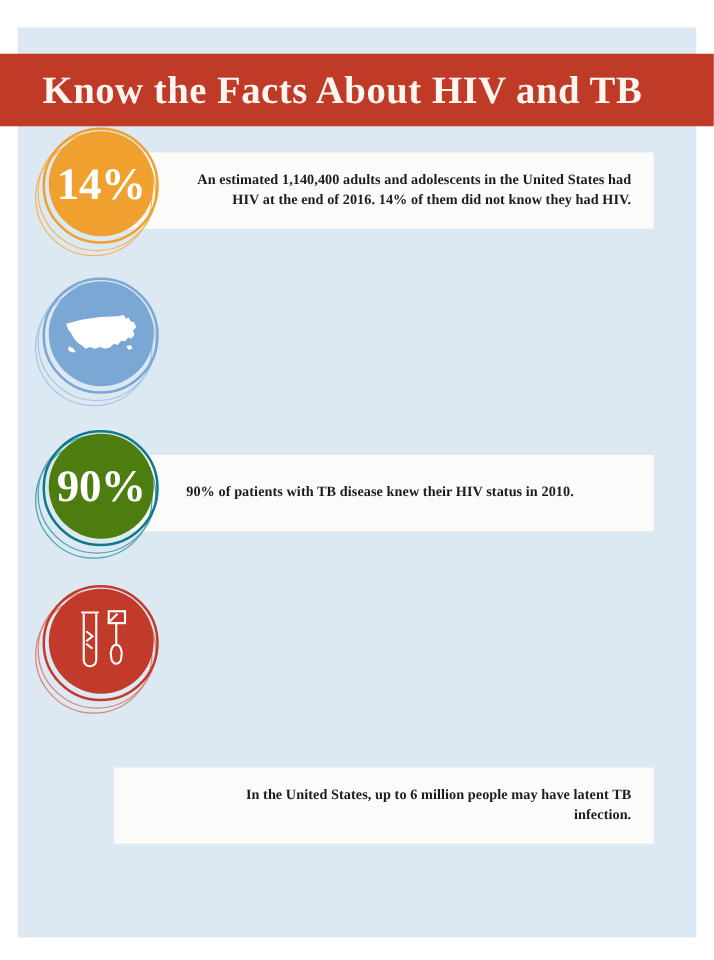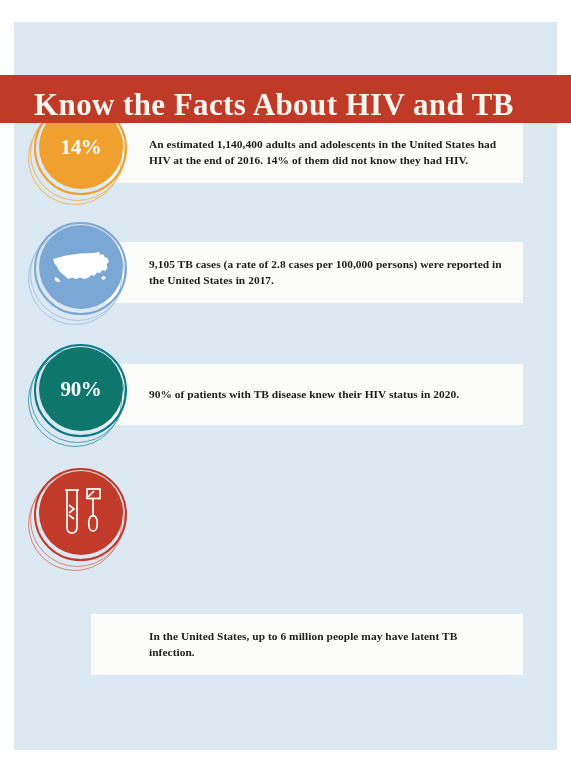--- a/index.html
+++ b/index.html
@@ -24,26 +24,25 @@
     height: 728px;
     background: #dce8f2;
   }
 
   
   #banner {
     position: absolute;
     left: 0;
     top: 43px;
     width: 571px;
-    height: 48px;
+    height: 58px;
     background: #bf3a27;
     display: flex;
-    align-items: flex-end;
+    align-items: center;
     z-index: 5;
-    margin-top: 32px;
   }
   #banner-title {
     color: #fdf5f0;
     font-family: "Liberation Serif", serif;
     font-weight: bold;
     font-size: 31px;
     letter-spacing: 0.4px;
     padding-left: 34px;
     white-space: nowrap;
   }
@@ -66,20 +65,21 @@
     position: absolute;
     left: 91px;
     top: 26px;
     width: 432px;
     height: 61px;
     background: #fbfbfa;
     display: flex;
     align-items: center;
     box-sizing: border-box;
     padding: 0 18px 0 58px;
+    text-align: right;
   }
   .fact-text {
     font-family: "Liberation Serif", serif;
     font-weight: bold;
     font-size: 11.4px;
     line-height: 15.5px;
     color: #1c1c1c;
     letter-spacing: 0.05px;
   }
 
@@ -121,21 +121,21 @@
     border-radius: 50%;
     display: flex;
     flex-direction: column;
     align-items: center;
     justify-content: center;
   }
   .disc-big {
     color: #ffffff;
     font-family: "Liberation Serif", serif;
     font-weight: bold;
-    font-size: 21px;
+    font-size: 36px;
     line-height: 1;
     letter-spacing: -0.3px;
   }
   .disc-sub {
     color: #ffffff;
     font-family: "Liberation Serif", serif;
     font-weight: bold;
     font-size: 9.5px;
     line-height: 1;
     letter-spacing: 0.6px;
@@ -164,48 +164,45 @@
     <div class="ring ring-c" style="border-color:#f3b65c;"></div>
     <div class="ring ring-b" style="border-color:#f3b65c;"></div>
     <div class="ring ring-a" style="border-color:#f0a02e;"></div>
     <div class="disc" style="background:#f0a02e;">
       <span class="disc-big">14%</span>
     </div>
   </div>
 </div>
 
 <div class="fact-row" data-row="1">
-  <div class="fact-panel">
-    <span class="fact-text">9,105 TB cases (a rate of 2.8 cases per 100,000 persons) were reported in the United States in 2017.</span>
-  </div>
   <div class="medallion">
     <div class="ring ring-c" style="border-color:#a9c6e2;"></div>
     <div class="ring ring-b" style="border-color:#a9c6e2;"></div>
     <div class="ring ring-a" style="border-color:#7ba7d4;"></div>
     <div class="disc" style="background:#7ba7d4;">
       <span class="disc-icon">
         <svg width="60" height="38" viewBox="0 0 120 72" aria-hidden="true">
           <path fill="#ffffff" d="M4 20 L30 13 L58 9 L86 8 L96 6 L99 12 L104 10 L107 16 L113 18 L116 26 L111 30 L113 38 L108 44 L103 42 L98 48 L92 47 L86 54 L80 52 L74 58 L66 60 L58 57 L50 60 L42 57 L35 60 L28 54 L22 50 L16 43 L12 35 L7 29 Z"></path>
           <path fill="#ffffff" d="M8 56 L15 59 L19 65 L13 66 L7 62 Z"></path>
           <path fill="#ffffff" d="M100 56 L107 54 L110 59 L104 62 Z"></path>
         </svg>
       </span>
     </div>
   </div>
 </div>
 
 <div class="fact-row" data-row="2">
   <div class="fact-panel">
-    <span class="fact-text">90% of patients with TB disease knew their HIV status in 2020.</span>
+    <span class="fact-text">90% of patients with TB disease knew their HIV status in 2010.</span>
   </div>
   <div class="medallion">
     <div class="ring ring-c" style="border-color:#4ba3b0;"></div>
     <div class="ring ring-b" style="border-color:#4ba3b0;"></div>
     <div class="ring ring-a" style="border-color:#0d7a8c;"></div>
-    <div class="disc" style="background:#0f766e;">
+    <div class="disc" style="background:#4d7c0f;">
       <span class="disc-big">90%</span>
     </div>
   </div>
 </div>
 
 <div class="fact-row" data-row="3">
   <div class="medallion">
     <div class="ring ring-c" style="border-color:#d98476;"></div>
     <div class="ring ring-b" style="border-color:#d98476;"></div>
     <div class="ring ring-a" style="border-color:#c23b2a;"></div>

